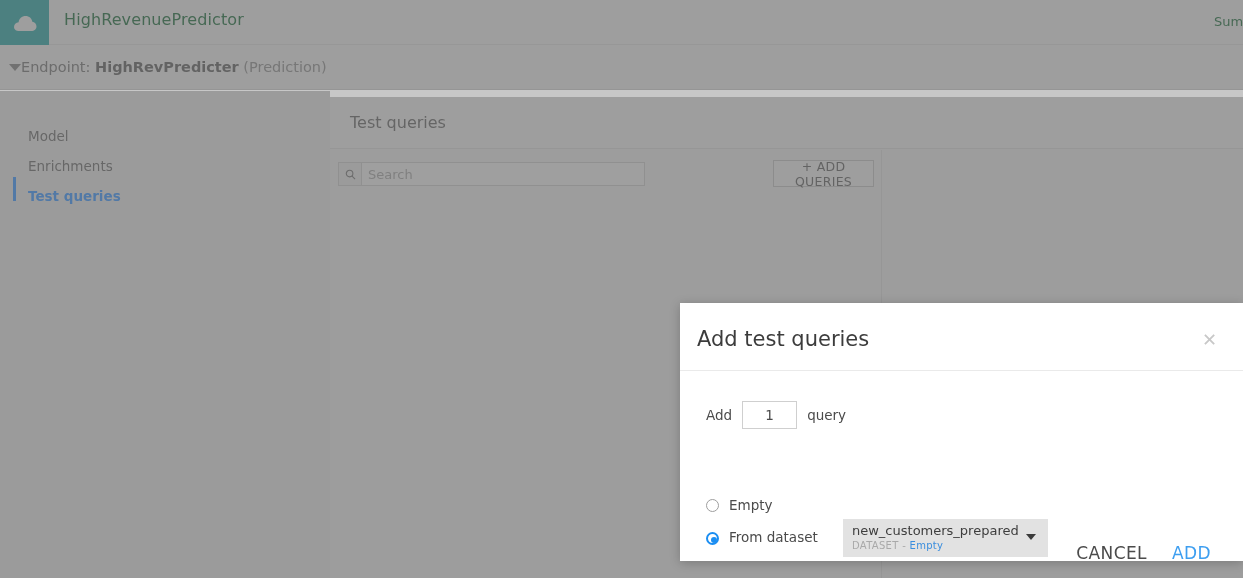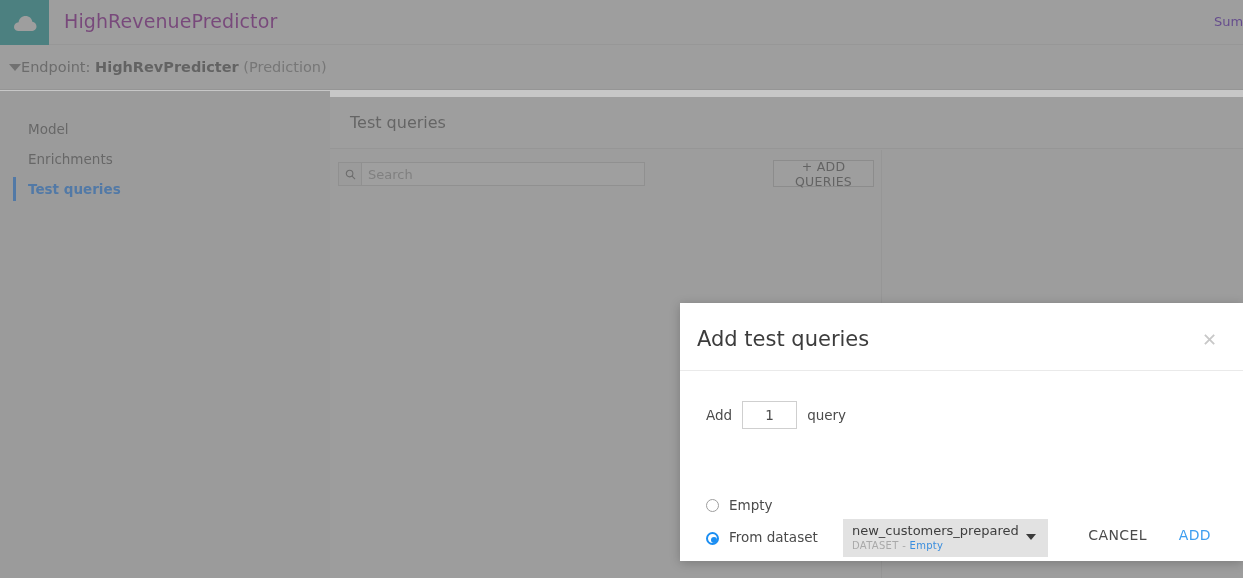--- a/index.html
+++ b/index.html
@@ -48,30 +48,30 @@
     width: 49px; height: 45px;
     background: #207f7e;
     display: flex;
     align-items: center;
     justify-content: center;
   }
   .cloud-icon { display: block; }
   .app-title {
     position: absolute;
     left: 64px; top: 10px;
-    font-size: 19px;
-    color: #701a75;
+    font-size: 16px;
+    color: #14532d;
     letter-spacing: 0.1px;
     white-space: nowrap;
   }
   .topbar-right {
     position: absolute;
     right: 0; top: 14px;
     font-size: 13px;
-    color: #4c1d95;
+    color: #14532d;
     white-space: nowrap;
     overflow: hidden;
     width: 29px;
   }
 
   
   .breadcrumb-bar {
     position: absolute;
     top: 45px; left: 0;
     width: 1243px; height: 45px;
@@ -99,21 +99,21 @@
   .sidebar {
     position: absolute;
     top: 91px; left: 0;
     width: 330px; height: 487px;
     background: #b0b0b0;
   }
   .nav-item {
     position: relative;
     height: 30px;
     display: flex;
-    align-items: center;
+    align-items: flex-end;
     padding-left: 28px;
     font-size: 13.5px;
     color: #515151;
   }
   .nav-item:first-child { margin-top: 23px; }
   .nav-item + .nav-item { margin-top: 0px; }
   .nav-item.active {
     color: #2a72c4;
     font-weight: bold;
   }
@@ -335,25 +335,25 @@
     border-left: 5px solid transparent;
     border-right: 5px solid transparent;
     border-top: 6px solid #3b3b3b;
   }
   .modal-footer {
     position: relative;
     height: 47px;
   }
   .btn-text {
     position: absolute;
-    top: 8px;
+    top: 24px;
     background: none;
     border: 0;
     font-family: inherit;
-    font-size: 14px;
+    font-size: 17px;
     letter-spacing: 0.4px;
     cursor: pointer;
     padding: 5px 6px;
   }
   .btn-cancel { right: 90px; color: #4b4b4b; }
   .btn-add { right: 26px; color: #3d9ef0; }
 </style>
 </head>
 <body>
 

